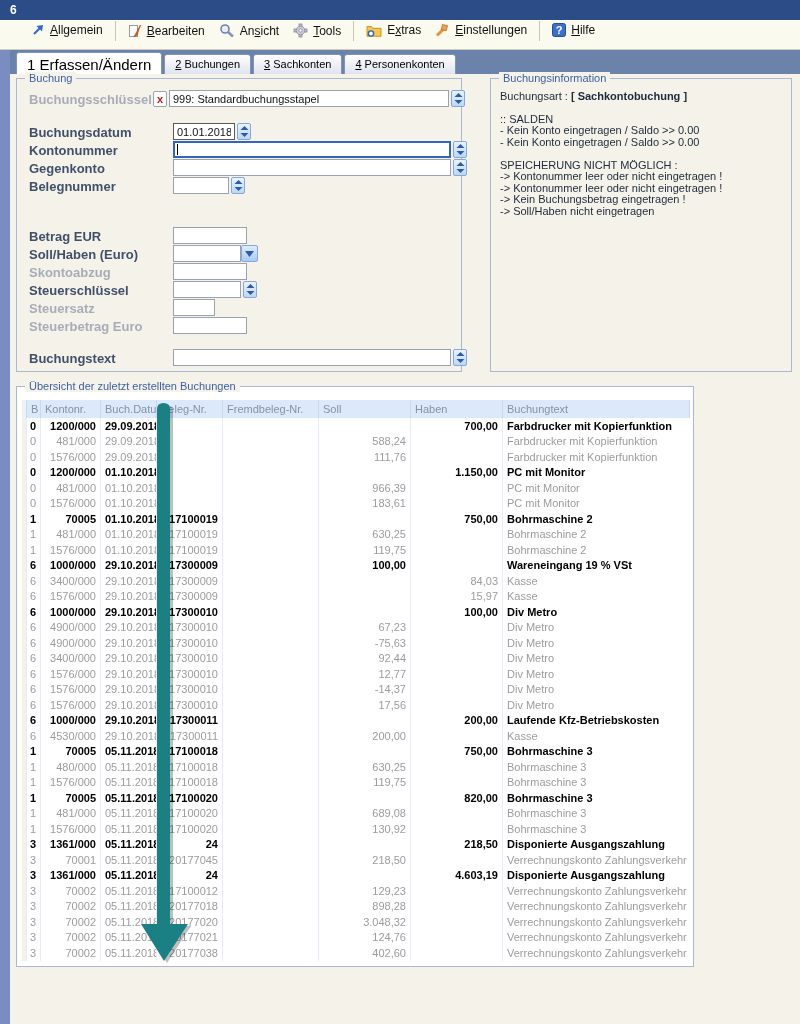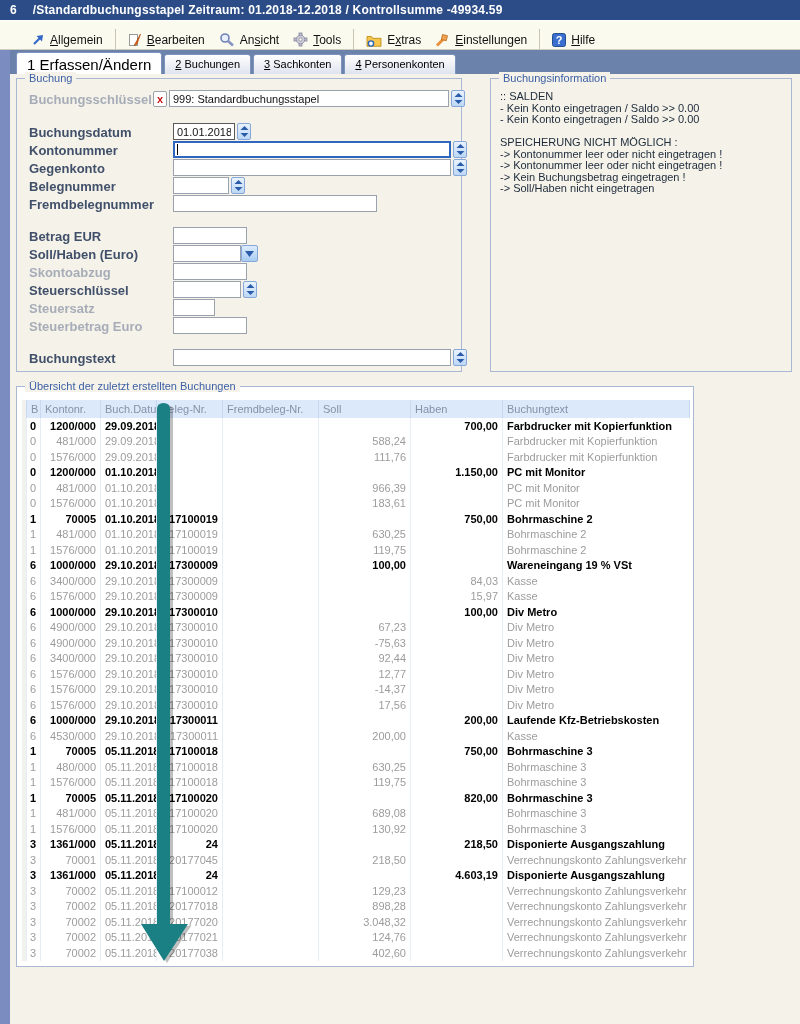--- a/index.html
+++ b/index.html
@@ -7,21 +7,21 @@
     font-family:"Liberation Sans",sans-serif;overflow:hidden;}
 
   
   .titlebar{position:absolute;left:0;top:0;width:100%;height:20px;background:#2b4c86;
     color:#fff;font-weight:bold;font-size:12px;display:flex;align-items:center;}
   .titlebar .num{margin-left:10px;}
   .titlebar .ttl{margin-left:16px;letter-spacing:.2px;}
 
   
   .menubar{position:absolute;left:0;top:20px;width:100%;height:30px;background:#fbfaef;
-    border-top:1px solid #fff;border-bottom:1px solid #cfccbd;display:flex;align-items:flex-end;
+    border-top:1px solid #fff;border-bottom:1px solid #cfccbd;display:flex;align-items:flex-start;
     padding-left:24px;box-sizing:border-box;font-size:12px;color:#111;}
   .menu-item{display:flex;align-items:center;gap:5px;padding:2px 7px;cursor:default;}
   .menu-item u{text-underline-offset:1px;}
   .menu-sep{width:1px;height:20px;background:#c9c5b4;margin:0 5px;}
   .mi{display:inline-flex;align-items:center;}
 
   
   .leftstrip{position:absolute;left:0;top:50px;width:10px;bottom:0;background:#7b8cc1;}
   .tabband{position:absolute;left:10px;top:50px;right:0;height:24px;background:#6b82ab;
     display:flex;align-items:flex-end;padding-left:6px;box-sizing:border-box;}
@@ -77,21 +77,20 @@
 
   .arrow-overlay{position:absolute;left:0;top:0;pointer-events:none;z-index:5;}
 </style>
 </head>
 <body>
 
 <div id="window">
 
   <div class="titlebar">
     <span class="num">6</span>
-    <span class="ttl">/Standardbuchungsstapel Zeitraum: 01.2018-12.2018 / Kontrollsumme -49934.59</span>
   </div>
 
   <div class="menubar">
       <div class="menu-item">
         <span class="mi">
           <svg width="14" height="14">
             <path d="M3 11 L9 5" stroke="#3468c8" stroke-width="2.2" fill="none"></path>
             <path d="M5.5 3 L12 2 L11 8.5 Z" fill="#3468c8"></path>
           </svg>
         </span>
@@ -231,26 +230,20 @@
         <input class="inp" style="width: 56px;" value="">
         <span class="spin">
             <svg width="9" height="11">
               <polygon points="4.5,0 8.5,4 0.5,4" fill="#2a5caa"></polygon>
               <polygon points="0.5,7 8.5,7 4.5,11" fill="#2a5caa"></polygon>
             </svg>
           </span>
       </div>
     </div>
 
-    <div class="frow" style="top:116px;">
-      <span class="flabel">Fremdbelegnummer</span>
-      <div class="fctrl" style="left:156px;">
-        <input class="inp" style="width: 204px;" value="">
-      </div>
-    </div>
 
     <div class="frow" style="top:148px;">
       <span class="flabel">Betrag EUR</span>
       <div class="fctrl" style="left:156px;">
         <input class="inp" style="width: 74px;" value="">
       </div>
     </div>
 
     <div class="frow" style="top:166px;">
       <span class="flabel">Soll/Haben (Euro)</span>
@@ -308,20 +301,21 @@
               <polygon points="0.5,7 8.5,7 4.5,11" fill="#2a5caa"></polygon>
             </svg>
           </span>
       </div>
     </div>
   </div>
 
   <div class="gbox" style="left:490px;top:78px;width:302px;height:294px;">
     <span class="gb-label">Buchungsinformation</span>
     <div class="info-body">
+      <div class="info-art"><span>Buchungsart : </span><b>[ Sachkontobuchung ]</b></div>
       <div>
           <div class="info-line">:: SALDEN</div>
           <div class="info-line">- Kein Konto eingetragen / Saldo &gt;&gt; 0.00</div>
           <div class="info-line">- Kein Konto eingetragen / Saldo &gt;&gt; 0.00</div>
           <div class="info-line"></div>
           <div class="info-line">SPEICHERUNG NICHT MÖGLICH :</div>
           <div class="info-line">-&gt; Kontonummer leer oder nicht eingetragen !</div>
           <div class="info-line">-&gt; Kontonummer leer oder nicht eingetragen !</div>
           <div class="info-line">-&gt; Kein Buchungsbetrag eingetragen !</div>
           <div class="info-line">-&gt; Soll/Haben nicht eingetragen</div>

